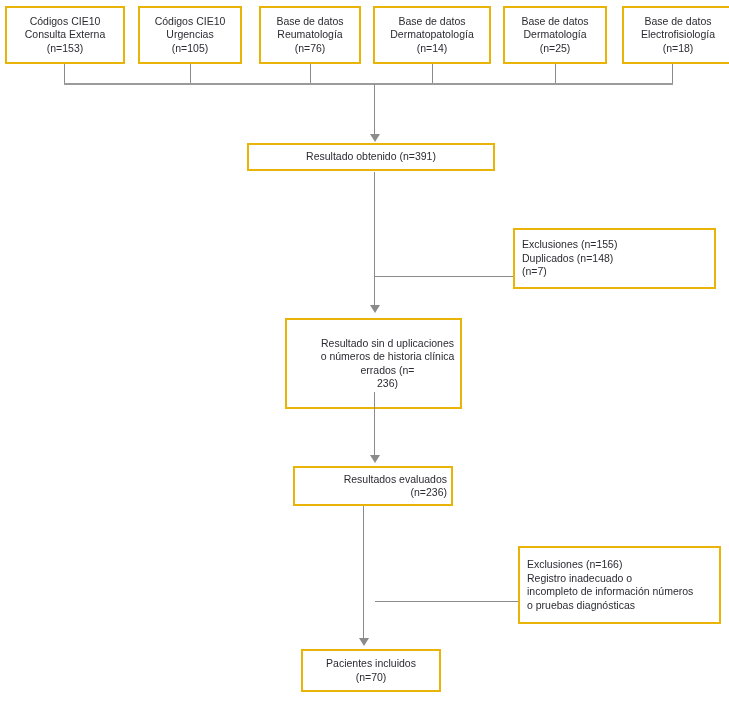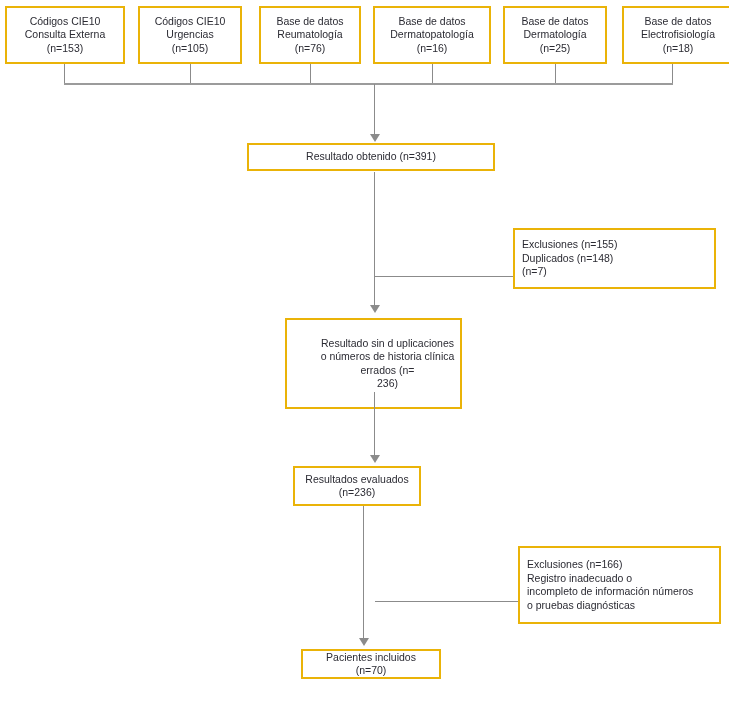--- a/index.html
+++ b/index.html
@@ -86,21 +86,21 @@
 
   <div class="box" style="left:259px; top:6px; width:102px; height:58px;">
     <span class="line">Base de datos</span>
     <span class="line">Reumatología</span>
     <span class="line">(n=76)</span>
   </div>
 
   <div class="box" style="left:373px; top:6px; width:118px; height:58px;">
     <span class="line">Base de datos</span>
     <span class="line">Dermatopatología</span>
-    <span class="line">(n=16)</span>
+    <span class="line">(n=14)</span>
   </div>
 
   <div class="box" style="left:503px; top:6px; width:104px; height:58px;">
     <span class="line">Base de datos</span>
     <span class="line">Dermatología</span>
     <span class="line">(n=25)</span>
   </div>
 
   <div class="box" style="left:622px; top:6px; width:112px; height:58px;">
     <span class="line">Base de datos</span>
@@ -138,35 +138,35 @@
   <div class="box" style="left:285px; top:318px; width:177px; height:91px;padding-left:32px;">
     <span class="line">Resultado sin d uplicaciones</span>
     <span class="line">o números de historia clínica</span>
     <span class="line">errados (n=</span>
     <span class="line">236)</span>
   </div>
 
   <div class="vline" style="left:374px; top:392px; height:64px;"></div>
   <div class="arrowhead" style="left:370px; top:455px;"></div>
 
-  <div class="box" style="left:293px; top:466px; width:128px; height:40px;">
+  <div class="box" style="left:293px; top:466px; width:160px; height:40px;align-items:flex-end;">
     <span class="line">Resultados evaluados</span>
     <span class="line">(n=236)</span>
   </div>
 
   <div class="vline" style="left:363px; top:506px; height:133px;"></div>
   <div class="arrowhead" style="left:359px; top:638px;"></div>
 
   <div class="hline" style="left:375px; top:601px; width:143px;"></div>
 
   <div class="box left-align" style="left:518px; top:546px; width:203px; height:78px;">
     <span class="line">Exclusiones (n=166)</span>
     <span class="line">Registro inadecuado o</span>
     <span class="line">incompleto de información números</span>
     <span class="line">o pruebas diagnósticas</span>
   </div>
 
-  <div class="box" style="left:301px; top:649px; width:140px; height:30px;">
+  <div class="box" style="left:301px; top:649px; width:140px; height:43px;">
     <span class="line">Pacientes incluidos</span>
     <span class="line">(n=70)</span>
   </div>
 
 </div>
 
 </body></html>

